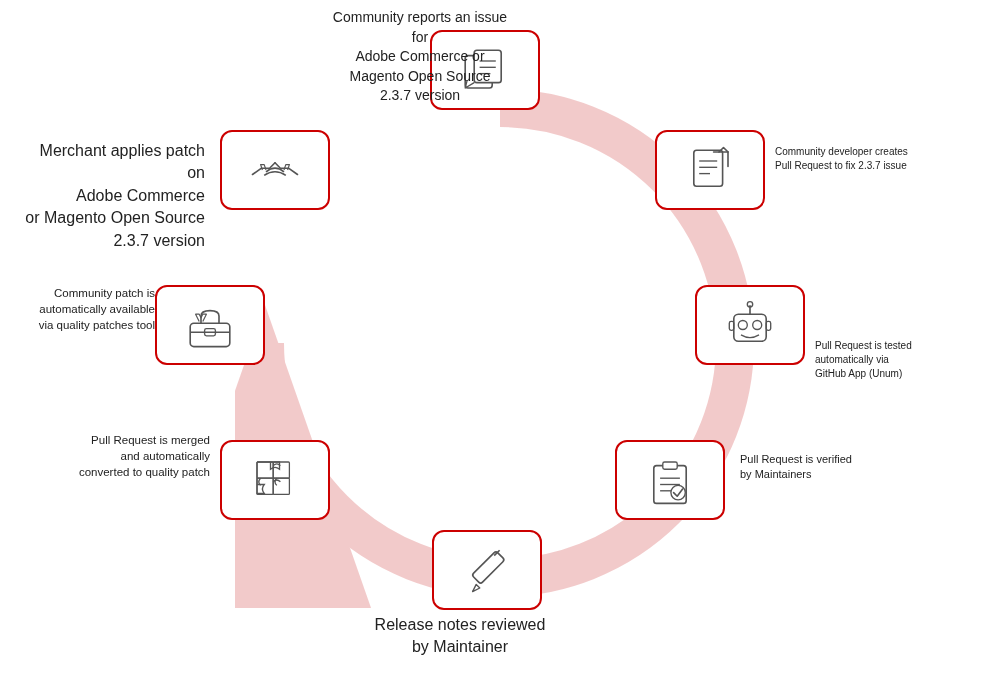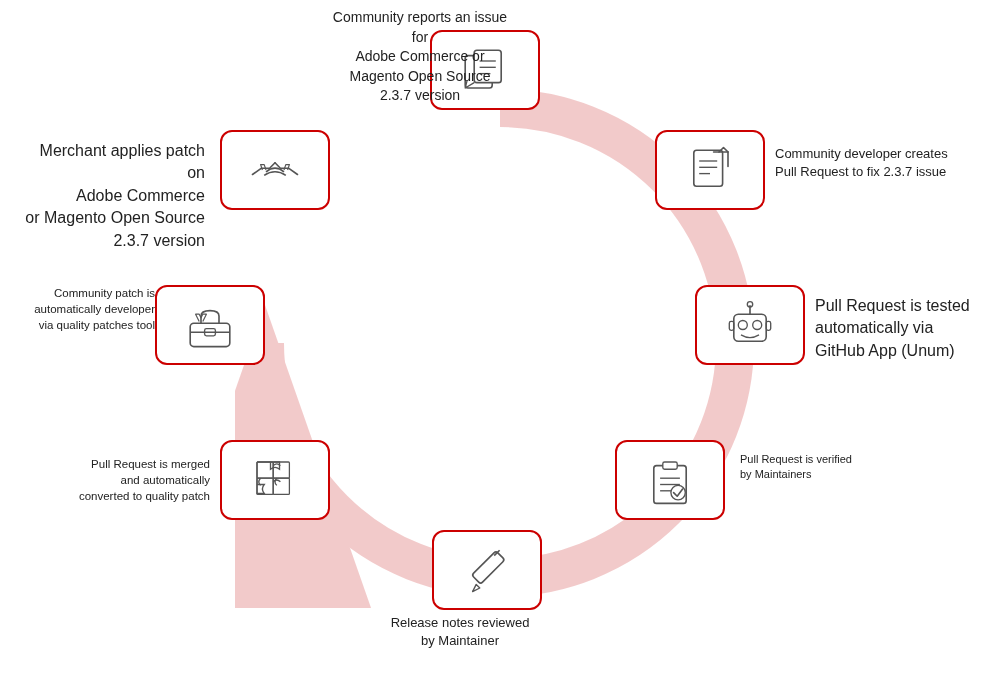--- a/index.html
+++ b/index.html
@@ -64,21 +64,21 @@
     
     .box-bottomright { top: 440px; left: 615px; }
     .label-bottomright { top: 452px; left: 740px; width: 175px; text-align: left; }
 
     
     .box-bottom { top: 530px; left: 432px; }
     .label-bottom { top: 614px; left: 360px; width: 200px; text-align: center; }
 
     
     .box-bottomleft { top: 440px; left: 220px; }
-    .label-bottomleft { top: 456px; left: 30px; width: 180px; text-align: right; }
+    .label-bottomleft { top: 432px; left: 30px; width: 180px; text-align: right; }
 
     
     .box-left { top: 285px; left: 155px; }
     .label-left { top: 285px; left: 0px; width: 155px; text-align: right; }
 
     
     .box-topleft { top: 130px; left: 220px; }
     .label-topleft { top: 140px; left: 20px; width: 185px; text-align: right; }
 
   </style>
@@ -122,41 +122,41 @@
 
       <rect x="12" y="8" width="32" height="40" rx="3" stroke="#555" stroke-width="1.8" fill="none"></rect>
       <line x1="18" y1="20" x2="38" y2="20" stroke="#555" stroke-width="1.5"></line>
       <line x1="18" y1="27" x2="38" y2="27" stroke="#555" stroke-width="1.5"></line>
       <line x1="18" y1="34" x2="30" y2="34" stroke="#555" stroke-width="1.5"></line>
 
       <path d="M 34 10 L 50 10 L 50 26" stroke="#555" stroke-width="1.8" fill="none" stroke-linecap="round"></path>
       <path d="M 45 10 L 50 5 L 55 10" stroke="#555" stroke-width="1.8" fill="none" stroke-linejoin="round" stroke-linecap="round" transform="translate(-5,0)"></path>
     </svg>
   </div>
-  <div class="label label-topright" style="white-space:pre-line; font-size:13px;">Community developer creates
+  <div class="label label-topright" style="white-space:pre-line; font-size:10px;">Community developer creates
 Pull Request to fix 2.3.7 issue</div>
 
   <div class="icon-box box-right">
     <svg viewBox="0 0 60 60">
 
       <rect x="12" y="18" width="36" height="30" rx="5" stroke="#555" stroke-width="1.8" fill="none"></rect>
 
       <line x1="30" y1="8" x2="30" y2="18" stroke="#555" stroke-width="1.8"></line>
       <circle cx="30" cy="7" r="3" stroke="#555" stroke-width="1.5" fill="none"></circle>
 
       <circle cx="22" cy="30" r="5" stroke="#555" stroke-width="1.5" fill="none"></circle>
       <circle cx="38" cy="30" r="5" stroke="#555" stroke-width="1.5" fill="none"></circle>
 
       <path d="M 20 41 Q 30 47 40 41" stroke="#555" stroke-width="1.5" fill="none"></path>
 
       <rect x="7" y="26" width="5" height="10" rx="2" stroke="#555" stroke-width="1.5" fill="none"></rect>
       <rect x="48" y="26" width="5" height="10" rx="2" stroke="#555" stroke-width="1.5" fill="none"></rect>
     </svg>
   </div>
-  <div class="label label-right" style="white-space:pre-line; font-size:16px;">Pull Request is tested
+  <div class="label label-right" style="white-space:pre-line; font-size:10px;margin-top:44px;">Pull Request is tested
 automatically via
 GitHub App (Unum)</div>
 
   <div class="icon-box box-bottomright">
     <svg viewBox="0 0 60 60">
 
       <rect x="12" y="14" width="36" height="42" rx="3" stroke="#555" stroke-width="1.8" fill="none"></rect>
       <rect x="22" y="10" width="16" height="8" rx="2" stroke="#555" stroke-width="1.5" fill="white"></rect>
 
       <line x1="19" y1="28" x2="41" y2="28" stroke="#555" stroke-width="1.5"></line>
@@ -173,21 +173,21 @@
   <div class="icon-box box-bottom">
     <svg viewBox="0 0 60 60">
 
       <rect x="22" y="8" width="14" height="38" rx="3" stroke="#555" stroke-width="1.8" fill="none" transform="rotate(45 30 30)"></rect>
 
       <path d="M 18 46 L 14 54 L 22 50 Z" stroke="#555" stroke-width="1.5" fill="none" stroke-linejoin="round"></path>
 
       <line x1="38" y1="14" x2="44" y2="8" stroke="#555" stroke-width="1.8"></line>
     </svg>
   </div>
-  <div class="label label-bottom" style="white-space:pre-line; font-size:13px;">Release notes reviewed
+  <div class="label label-bottom" style="white-space:pre-line; font-size:16px;">Release notes reviewed
 by Maintainer</div>
 
   <div class="icon-box box-bottomleft">
     <svg viewBox="0 0 60 60">
 
       <path d="M 10 10 L 25 10 L 25 18 Q 30 14 35 18 L 35 10 L 10 10 Z" stroke="#555" stroke-width="1.5" fill="none"></path>
       <path d="M 10 10 L 10 35 L 18 35 Q 14 40 18 45 L 10 45 L 10 10" stroke="#555" stroke-width="1.5" fill="none"></path>
 
       <rect x="10" y="10" width="18" height="18" rx="1" stroke="#555" stroke-width="1.4" fill="none"></rect>
       <path d="M 28 14 Q 32 10 36 14" stroke="#555" stroke-width="1.4" fill="none"></path>
@@ -211,21 +211,21 @@
       <path d="M 20 28 L 20 20 Q 20 14 30 14 Q 40 14 40 20 L 40 28" stroke="#555" stroke-width="1.8" fill="none"></path>
 
       <line x1="8" y1="38" x2="52" y2="38" stroke="#555" stroke-width="1.5"></line>
 
       <rect x="24" y="34" width="12" height="8" rx="2" stroke="#555" stroke-width="1.5" fill="none"></rect>
 
       <path d="M 18 26 L 14 18 L 18 18 L 20 22 L 22 18 L 26 18 L 22 26" stroke="#555" stroke-width="1.3" fill="none" stroke-linejoin="round"></path>
     </svg>
   </div>
   <div class="label label-left" style="white-space:pre-line; font-size:11.5px;">Community patch is
-automatically developer
+automatically available
 via quality patches tool</div>
 
   <div class="icon-box box-topleft">
     <svg viewBox="0 0 60 60">
 
       <path d="M 5 35 L 15 28 L 24 28 L 30 22" stroke="#555" stroke-width="1.8" fill="none" stroke-linecap="round" stroke-linejoin="round"></path>
 
       <path d="M 55 35 L 45 28 L 36 28 L 30 22" stroke="#555" stroke-width="1.8" fill="none" stroke-linecap="round" stroke-linejoin="round"></path>
 
       <path d="M 20 32 Q 30 24 40 32" stroke="#555" stroke-width="1.8" fill="none"></path>

